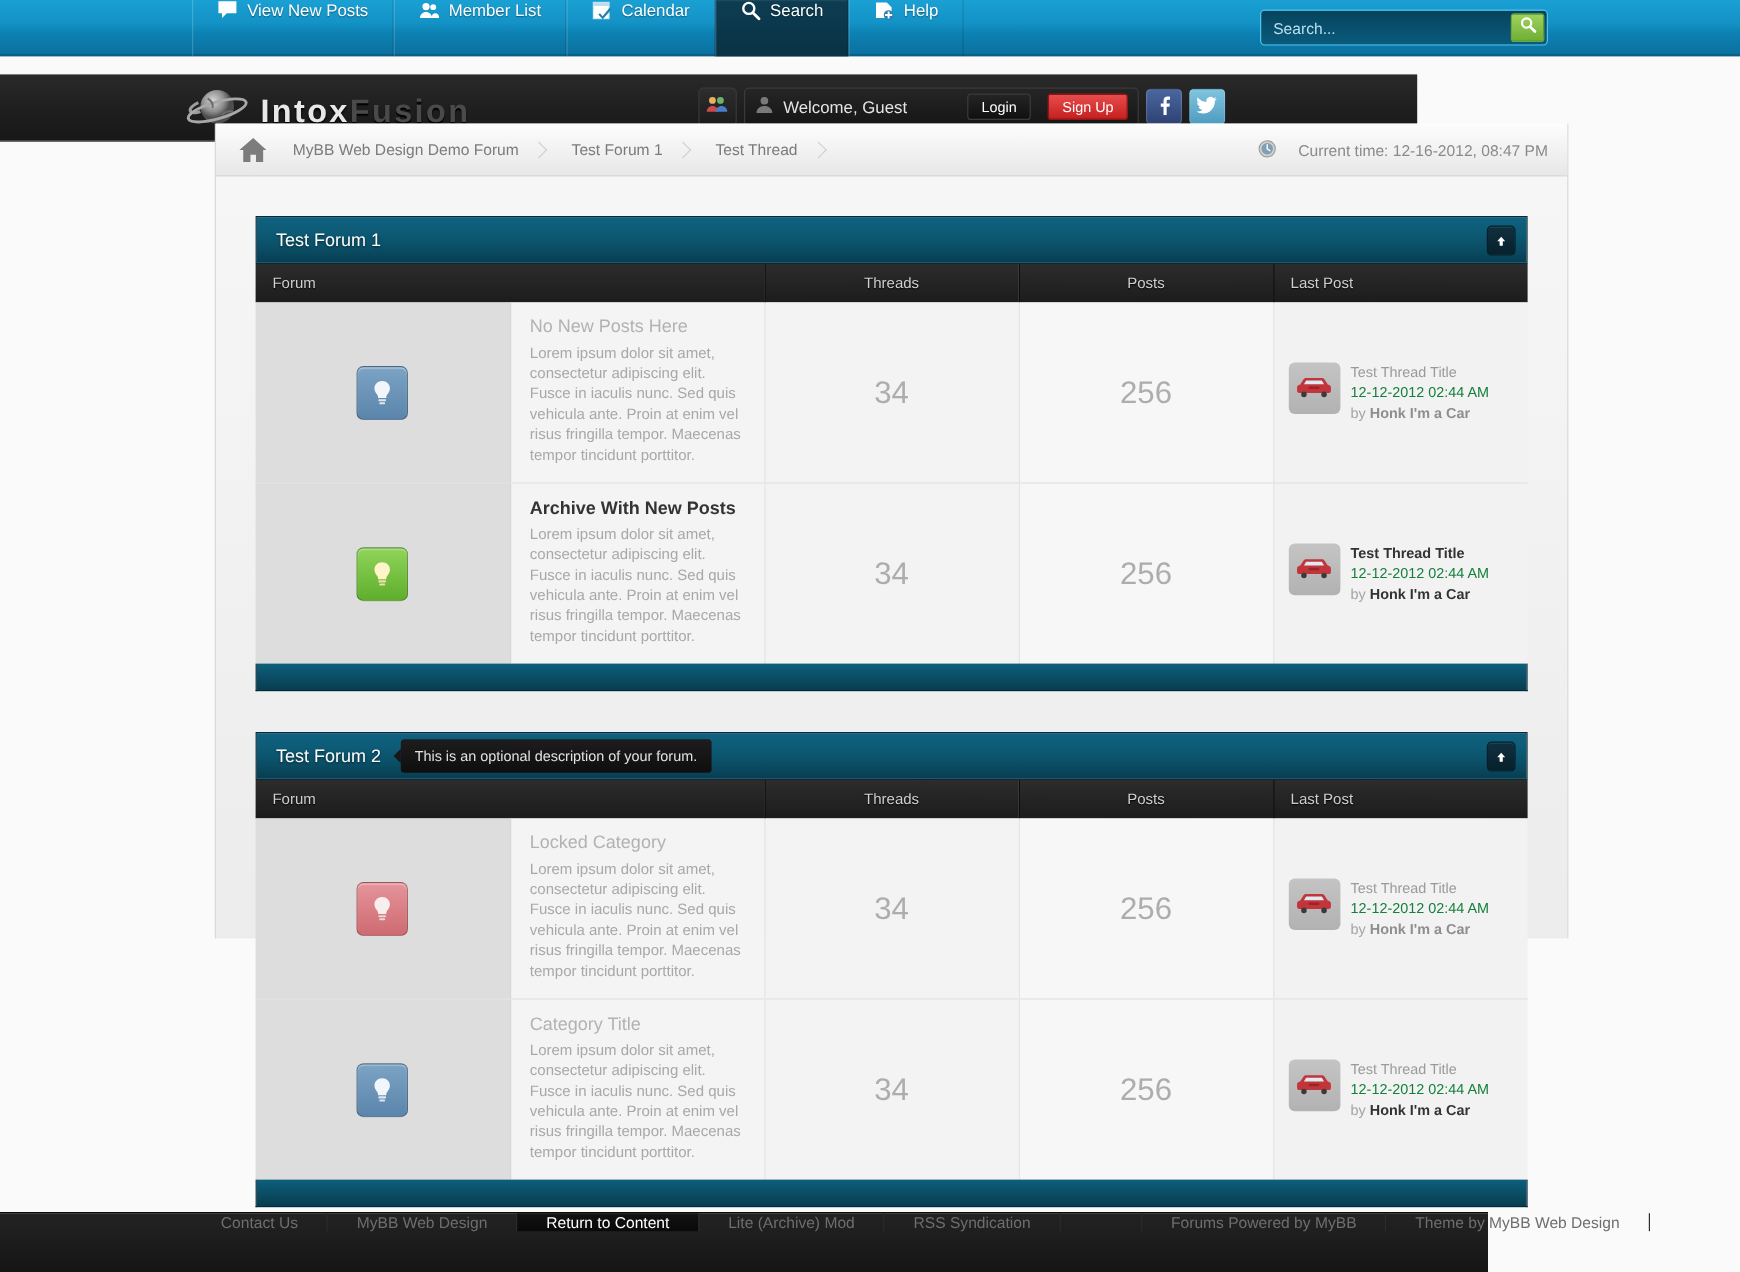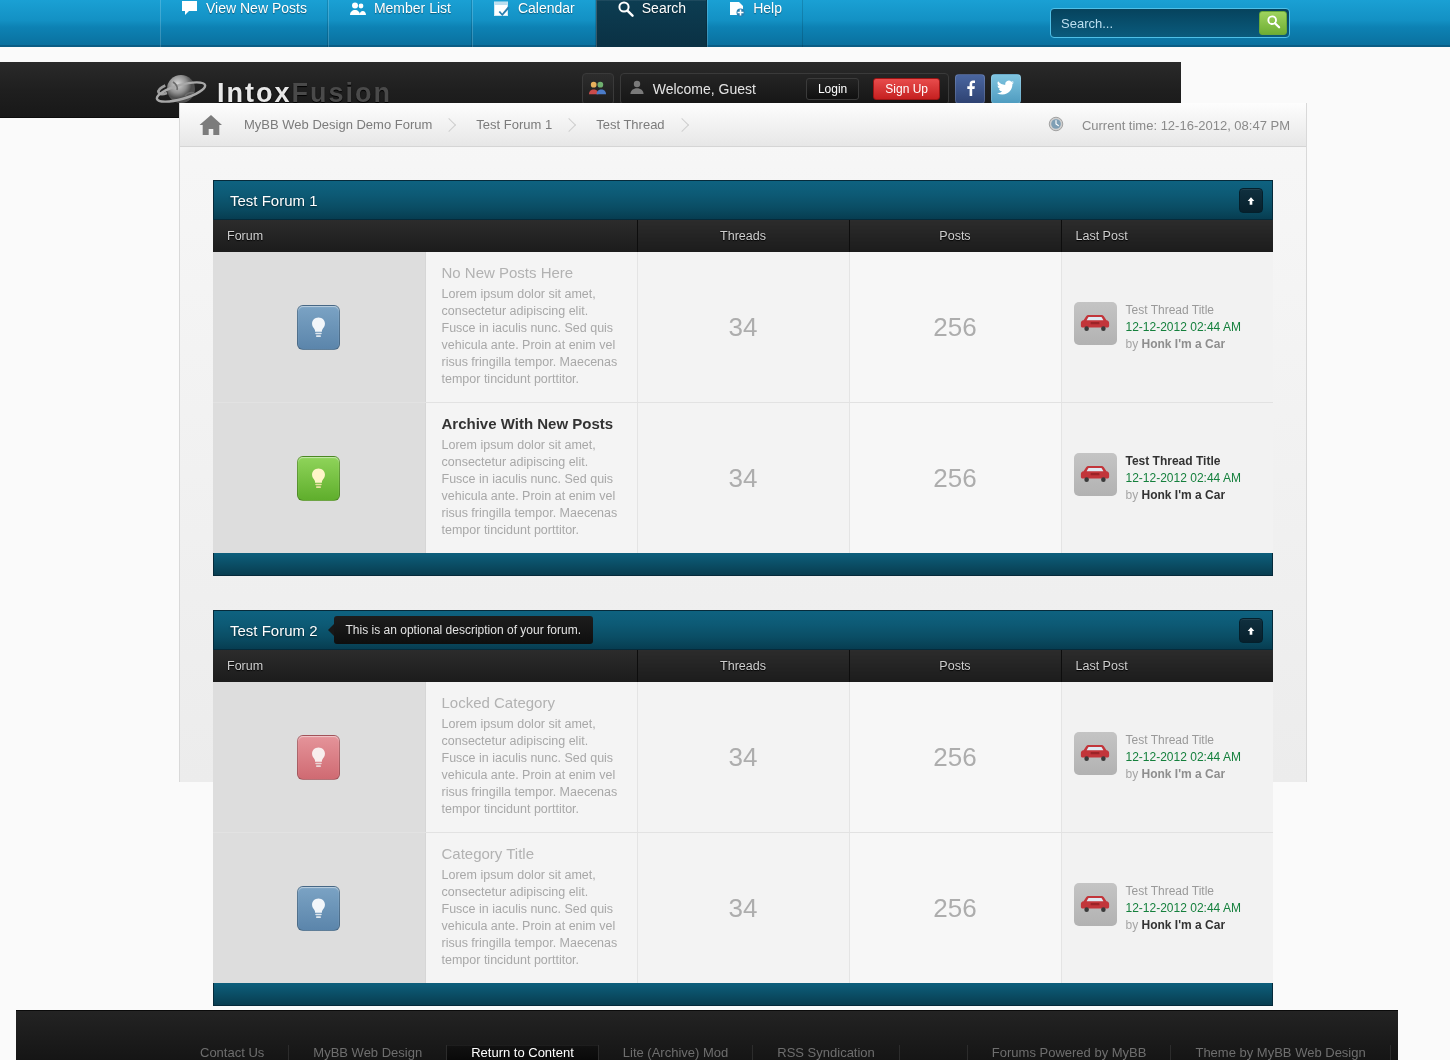--- a/index.html
+++ b/index.html
@@ -191,24 +191,24 @@
   .lp-by b { color: #333; }
   .lp-by.dim b { color: #8e8e8e; }
 
   .panel-foot {
     height: 23px; border: 1px solid #062a3a; border-top: 0;
     background: linear-gradient(to bottom,#0d5f7c,#083d50);
   }
 
   
   .footerbar {
-    position: absolute; left: 16px; bottom: 0; width: 1382px; height: 50px;
+    position: absolute; left: 0; bottom: 0; width: 1240px; height: 50px;
     background: linear-gradient(to bottom,#232323,#151515);
     border-top: 1px solid #0a0a0a;
-    display: flex; align-items: flex-end;
+    display: flex; align-items: flex-start;
   }
   .fbar-inner { margin-left: 160px; display: flex; align-items: stretch; }
   .fitem {
     display: flex; align-items: center; padding: 0 24px; font-size: 13px; color: #6e6e6e;
     border-right: 1px solid #2c2c2c; cursor: pointer; white-space: nowrap;
   }
   .fitem.active {
     color: #ffffff; background: linear-gradient(to bottom,#121212,#090909);
     box-shadow: inset 0 1px 0 rgba(255,255,255,0.05);
   }

